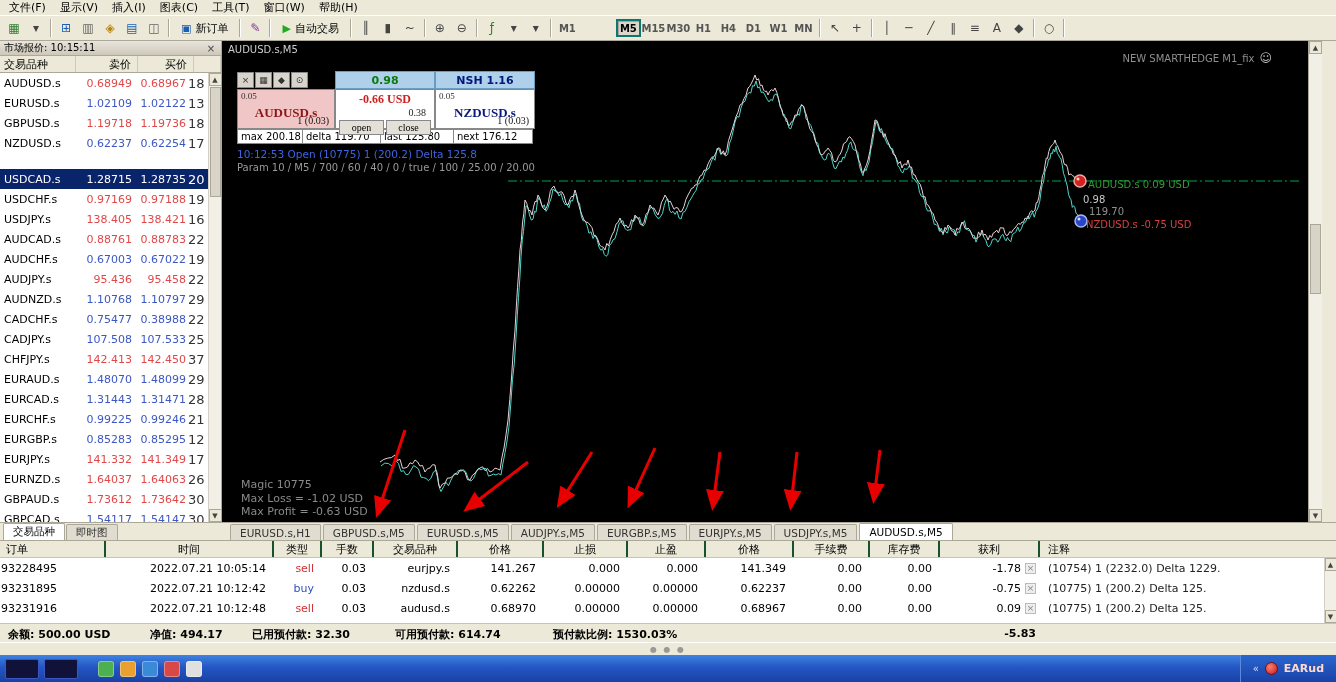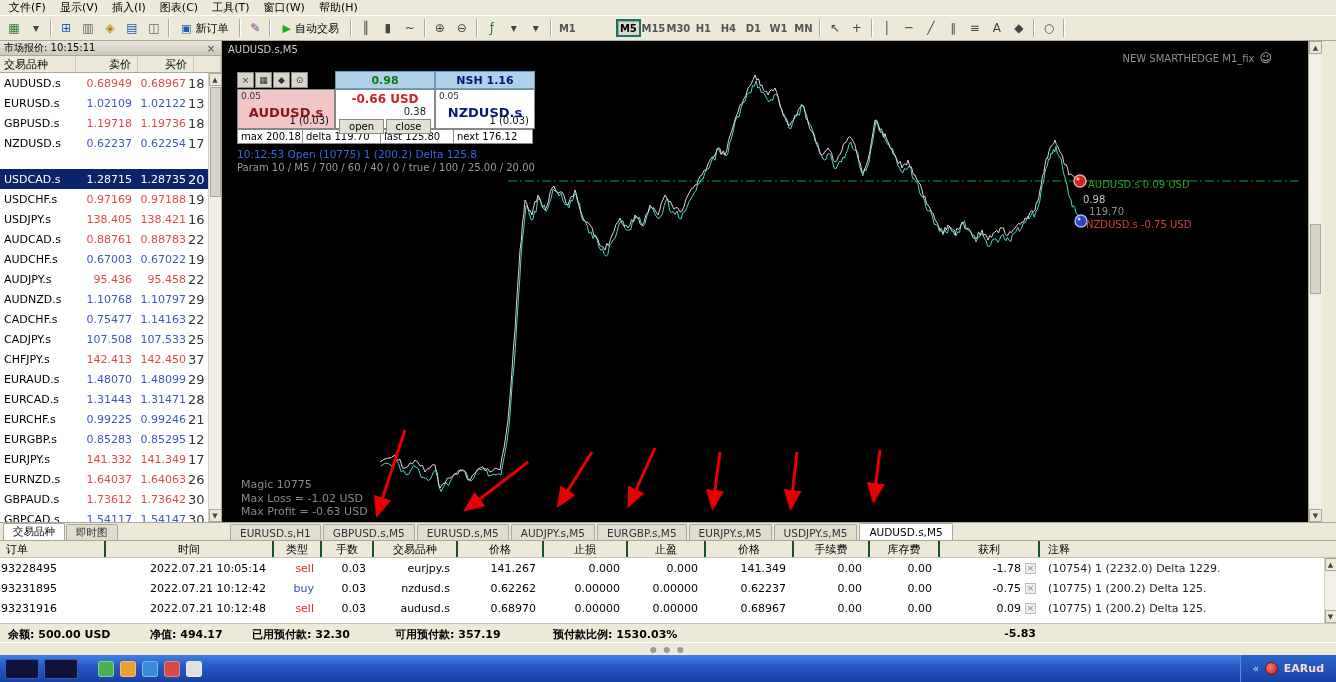--- a/index.html
+++ b/index.html
@@ -48,21 +48,21 @@
   .chart-title{position:absolute;top:3px;left:6px;color:#cfcfcf;font-size:10px;z-index:5;}
   .ea-badge{position:absolute;top:10px;right:36px;color:#8f8f8f;font-size:10px;z-index:5;display:flex;gap:5px;align-items:center;}
   .ea-badge .smiley{font-size:12px;color:#bdbdbd;}
   .ea-panel{position:absolute;left:15px;top:30px;width:298px;z-index:6;font-size:10px;}
   .ea-row1{display:flex;height:18px;}
   .ea-btns{width:98px;display:flex;align-items:center;}
   .ea-btn{width:17px;height:16px;background:#d8d4cc;border:1px solid #888;display:flex;align-items:center;justify-content:center;font-size:9px;color:#333;margin-right:1px;}
   .ea-score{width:100px;display:flex;align-items:center;justify-content:center;font-weight:bold;font-size:11px;background:#aed0ea;border:1px solid #6a9cc0;}
   .ea-score.green{color:#0a7a0a;}
   .ea-score.navy{color:#00187a;}
-  .ea-row2{display:flex;height:40px;}
+  .ea-row2{display:flex;height:40px;font-family:Liberation Serif, serif;}
   .ea-cell{border:1px solid #888;position:relative;background:#fff;}
   .ea-cell.left{width:98px;background:#f0c6c6;}
   .ea-cell.mid{width:100px;display:flex;flex-direction:column;align-items:center;}
   .ea-cell.right{width:100px;}
   .ea-lot{position:absolute;top:1px;left:3px;font-size:9px;color:#333;}
   .ea-sym{display:block;margin-top:15px;text-align:center;font-size:13px;font-weight:bold;}
   .ea-cell.left .ea-sym{color:#8b1616;}
   .ea-cell.right .ea-sym{color:#0a1a7a;}
   .ea-pos{position:absolute;bottom:2px;right:5px;font-size:10px;color:#111;}
   .ea-pl{color:#d02020;font-weight:bold;font-size:12px;margin-top:2px;}
@@ -260,21 +260,21 @@
       </div>
       <div class="mw-row c-blue">
         <span class="sym">AUDNZD.s</span>
         <span class="bid">1.10768</span>
         <span class="ask">1.10797</span>
         <span class="spread">29</span>
       </div>
       <div class="mw-row c-blue">
         <span class="sym">CADCHF.s</span>
         <span class="bid">0.75477</span>
-        <span class="ask">1.14163</span>
+        <span class="ask">0.38988</span>
         <span class="spread">22</span>
       </div>
       <div class="mw-row c-blue">
         <span class="sym">CADJPY.s</span>
         <span class="bid">107.508</span>
         <span class="ask">107.533</span>
         <span class="spread">25</span>
       </div>
       <div class="mw-row c-red">
         <span class="sym">CHFJPY.s</span>
@@ -516,21 +516,21 @@
           <span>0.09</span>
           <span class="close-x">×</span>
         </span>
         <span class="comment">(10775) 1 (200.2) Delta 125.</span>
       </div>
     </div>
   <div class="t-summary" id="t-summary">
       <span style="left: 8px;">余额: 500.00 USD</span>
       <span style="left: 150px;">净值: 494.17</span>
       <span style="left: 252px;">已用预付款: 32.30</span>
-      <span style="left: 395px;">可用预付款: 357.19</span>
+      <span style="left: 395px;">可用预付款: 614.74</span>
       <span style="left: 553px;">预付款比例: 1530.03%</span>
       <span style="left: 940px; width: 96px; text-align: right;">-5.83</span>
     </div>
   <div class="t-scroll">
     <span class="sb-arr" style="width:12px">▲</span>
     <span class="sb-space"></span>
     <span class="sb-arr" style="width:12px">▼</span>
   </div>
 </div>
 

